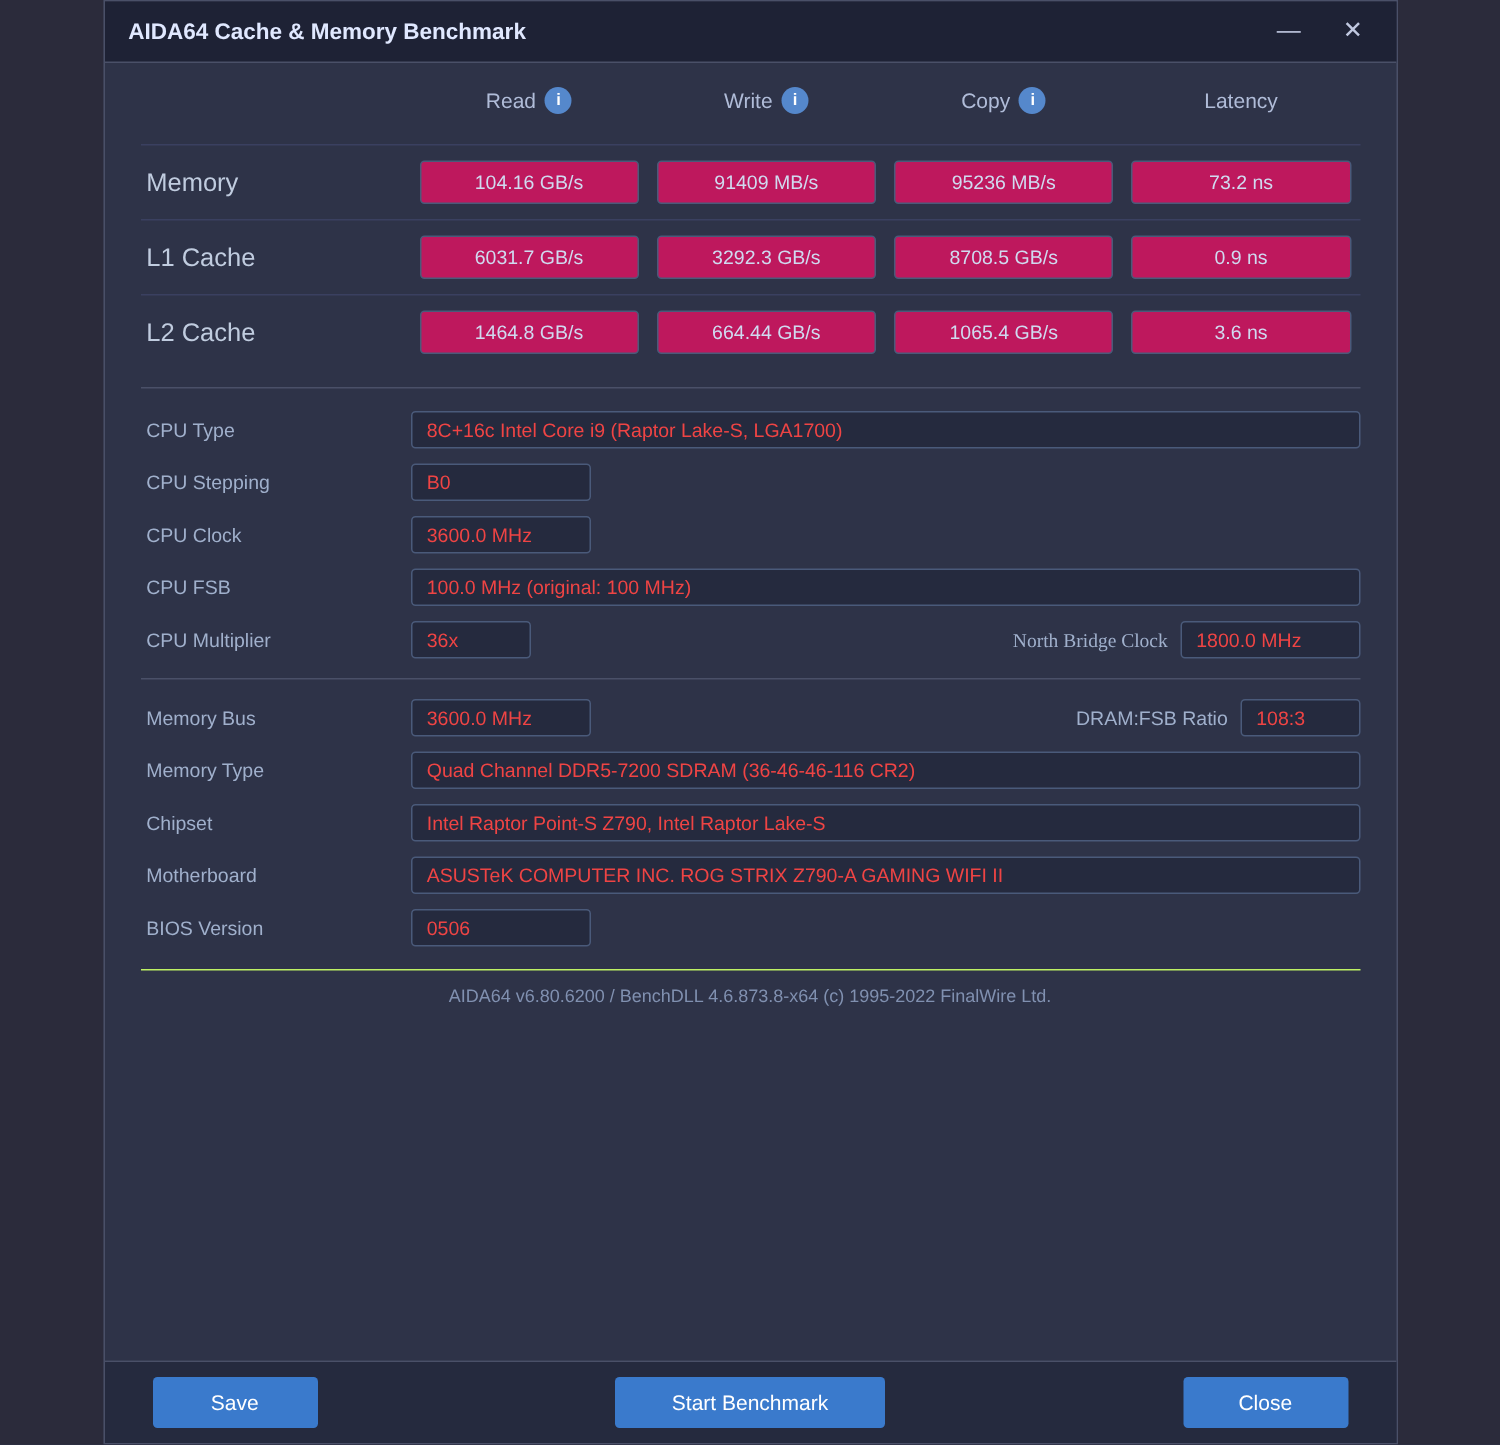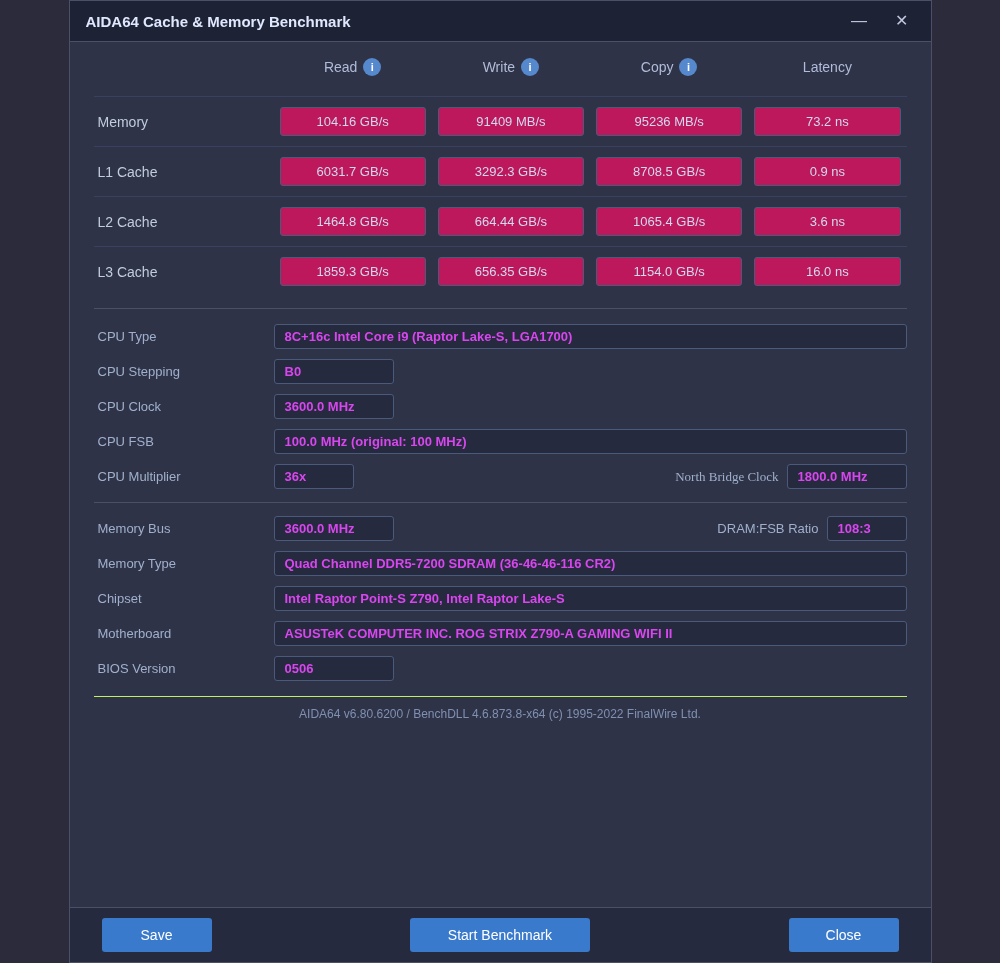--- a/index.html
+++ b/index.html
@@ -95,21 +95,21 @@
     
     .bench-row {
       display: grid;
       grid-template-columns: 180px 1fr 1fr 1fr 1fr;
       align-items: center;
       padding: 10px 0;
       border-top: 1px solid #3a4060;
     }
 
     .row-label {
-      font-size: 14px;
+      font-size: 17px;
       color: #c0ccdf;
       padding-left: 4px;
     }
 
     .value-box {
       margin: 0 6px;
       background: #be185d;
       border: 1px solid #4a5a7a;
       border-radius: 3px;
       padding: 6px 10px;
@@ -146,23 +146,22 @@
       flex-shrink: 0;
       padding-left: 4px;
     }
 
     .info-value-box {
       background: #252a3e;
       border: 1px solid #4a5a7a;
       border-radius: 3px;
       padding: 4px 10px;
       font-size: 13px;
-      color: #d946ef;
+      color: #ef4444;
       min-width: 120px;
-      font-weight: bold;
     }
 
     .info-value-full {
       flex: 1;
     }
 
     .split-label {
       color: #a0b0cc;
       font-size: 13px;
       margin-left: 20px;
@@ -254,27 +253,20 @@
     </div>
 
     <div class="bench-row">
       <div class="row-label">L2 Cache</div>
       <div class="value-box">1464.8 GB/s</div>
       <div class="value-box">664.44 GB/s</div>
       <div class="value-box">1065.4 GB/s</div>
       <div class="value-box">3.6 ns</div>
     </div>
 
-    <div class="bench-row">
-      <div class="row-label">L3 Cache</div>
-      <div class="value-box">1859.3 GB/s</div>
-      <div class="value-box">656.35 GB/s</div>
-      <div class="value-box">1154.0 GB/s</div>
-      <div class="value-box">16.0 ns</div>
-    </div>
 
     <hr class="section-divider">
 
     <div class="info-section">
 
       <div class="info-row">
         <span class="info-label">CPU Type</span>
         <div class="info-value-box info-value-full">8C+16c Intel Core i9  (Raptor Lake-S, LGA1700)</div>
       </div>
 

